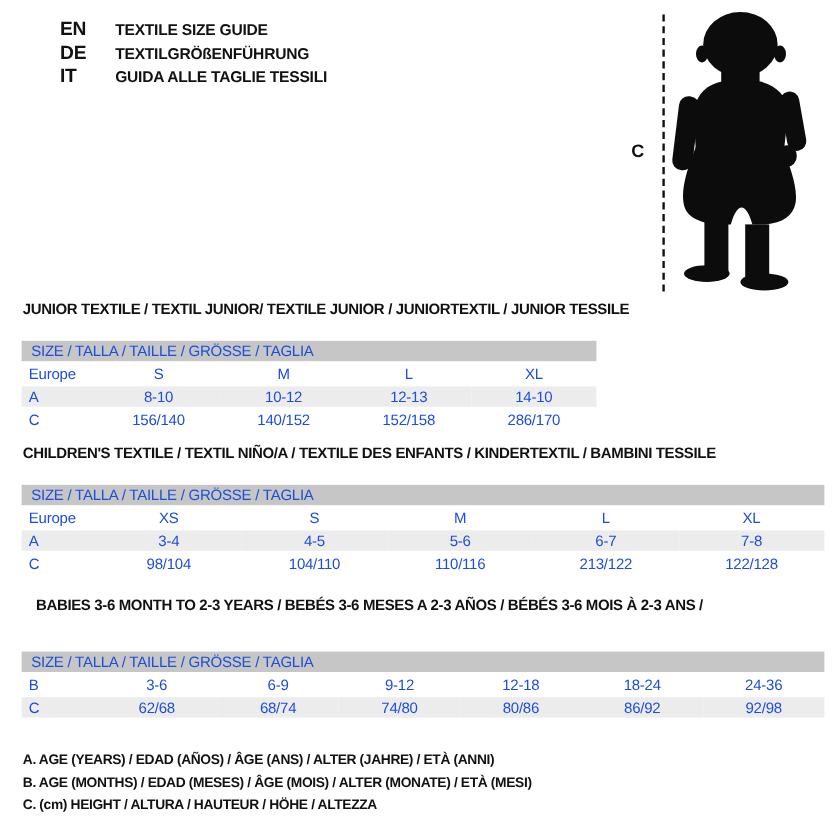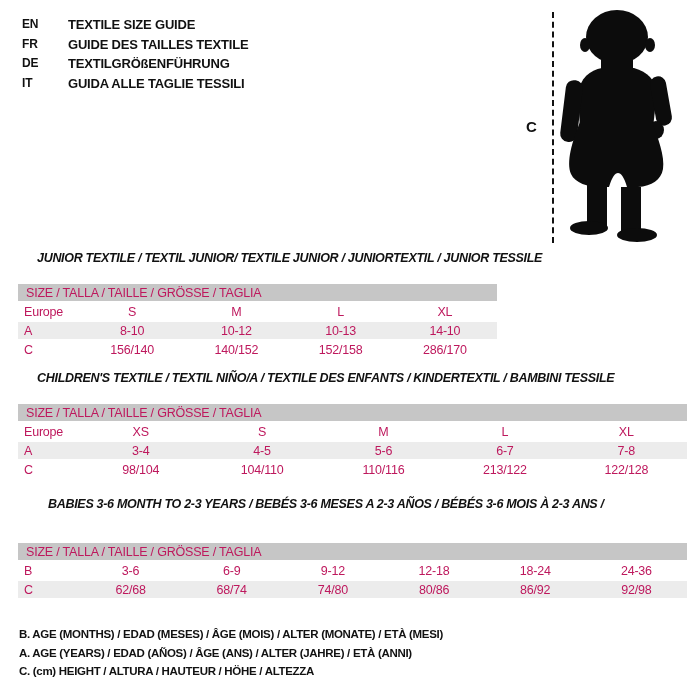--- a/index.html
+++ b/index.html
@@ -11,52 +11,52 @@
     font-family: "Liberation Sans", sans-serif;
     color: #111111;
     overflow: hidden;
   }
   .page { position: relative; width: 700px; height: 700px; }
 
   
   .lang-list { position: absolute; left: 22px; top: 15px; }
   .lang-row { display: flex; line-height: 19.5px; }
   .lang-code {
-    width: 46px; font-weight: bold; font-size: 12px; letter-spacing: -0.2px;
+    width: 46px; font-weight: bold; font-size: 16px; letter-spacing: -0.2px; margin-left: 28px;
   }
   .lang-title {
     font-weight: bold; font-size: 13px; letter-spacing: -0.2px; white-space: nowrap;
   }
 
   
   .dash-line {
     position: absolute; left: 552px; top: 12px; height: 231px; width: 0;
     border-left: 2px dashed #111111;
   }
   .c-label {
     position: absolute; left: 526px; top: 118px;
     font-weight: bold; font-size: 15px;
   }
   .toddler-svg { position: absolute; left: 556px; top: 6px; }
 
   
   .heading {
-    position: absolute; left: 37px;
+    position: absolute; left: 19px;
     font-weight: bold; font-size: 12.5px; letter-spacing: -0.3px;
-    white-space: nowrap; line-height: 15px; font-style: italic;
+    white-space: nowrap; line-height: 15px;
   }
   .heading-2line { line-height: 21px; margin-left: 11px; }
   .heading-2line div { white-space: nowrap; }
 
   
   table.sizetable {
     position: absolute;
     border-collapse: separate; border-spacing: 0 2px;
     table-layout: fixed;
-    font-size: 12.5px; letter-spacing: -0.2px; color: #be185d;
+    font-size: 12.5px; letter-spacing: -0.2px; color: #1d4ed8;
   }
   .sizetable td {
     height: 17px; padding: 0; text-align: center;
     overflow: hidden; white-space: nowrap; vertical-align: middle;
   }
   .sizetable tr.hdr td {
     background: #c6c6c6; text-align: left; padding-left: 8px;
   }
   .sizetable td.lbl { text-align: left; padding-left: 6px; }
   .sizetable tr.shade td { background: #ececec; }
@@ -71,24 +71,20 @@
 </style>
 </head>
 <body>
 
 <div class="page">
 
   <div class="lang-list">
     <div class="lang-row">
       <span class="lang-code">EN</span>
       <span class="lang-title">TEXTILE SIZE GUIDE</span>
-    </div>
-    <div class="lang-row">
-      <span class="lang-code">FR</span>
-      <span class="lang-title">GUIDE DES TAILLES TEXTILE</span>
     </div>
     <div class="lang-row">
       <span class="lang-code">DE</span>
       <span class="lang-title">TEXTILGRÖßENFÜHRUNG</span>
     </div>
     <div class="lang-row">
       <span class="lang-code">IT</span>
       <span class="lang-title">GUIDA ALLE TAGLIE TESSILI</span>
     </div>
   </div>
@@ -138,21 +134,21 @@
         <td class="lbl">Europe</td>
         <td>S</td>
         <td>M</td>
         <td>L</td>
         <td>XL</td>
       </tr>
       <tr class="shade">
         <td class="lbl">A</td>
         <td>8-10</td>
         <td>10-12</td>
-        <td>10-13</td>
+        <td>12-13</td>
         <td>14-10</td>
       </tr>
       <tr>
         <td class="lbl">C</td>
         <td>156/140</td>
         <td>140/152</td>
         <td>152/158</td>
         <td>286/170</td>
       </tr>
     </tbody>
@@ -233,18 +229,18 @@
         <td>68/74</td>
         <td>74/80</td>
         <td>80/86</td>
         <td>86/92</td>
         <td>92/98</td>
       </tr>
     </tbody>
   </table>
 
   <div class="legend">
+    <div>A. AGE (YEARS) / EDAD (AÑOS) / ÂGE (ANS) / ALTER (JAHRE) / ETÀ (ANNI)</div>
     <div>B. AGE (MONTHS) / EDAD (MESES) / ÂGE (MOIS) / ALTER (MONATE) / ETÀ (MESI)</div>
-    <div>A. AGE (YEARS) / EDAD (AÑOS) / ÂGE (ANS) / ALTER (JAHRE) / ETÀ (ANNI)</div>
     <div>C. (cm) HEIGHT / ALTURA / HAUTEUR / HÖHE / ALTEZZA</div>
   </div>
 
 </div>
 
 </body></html>

